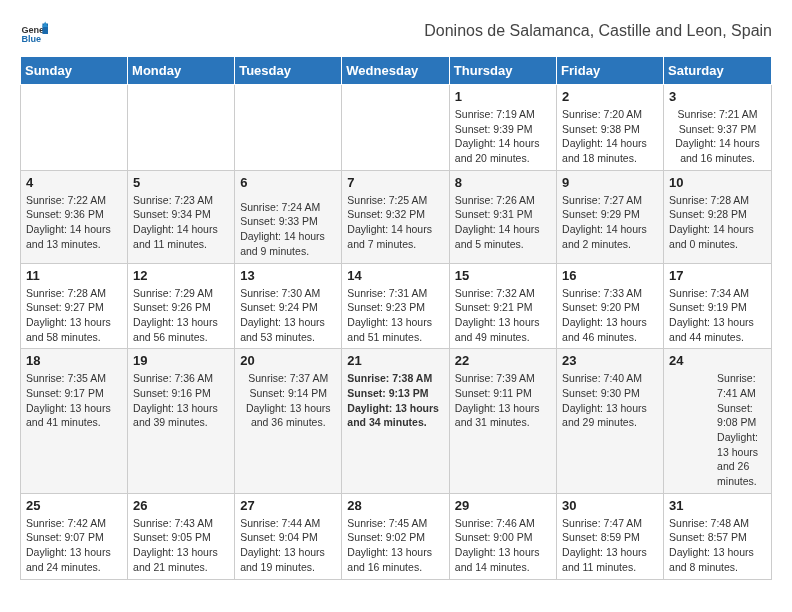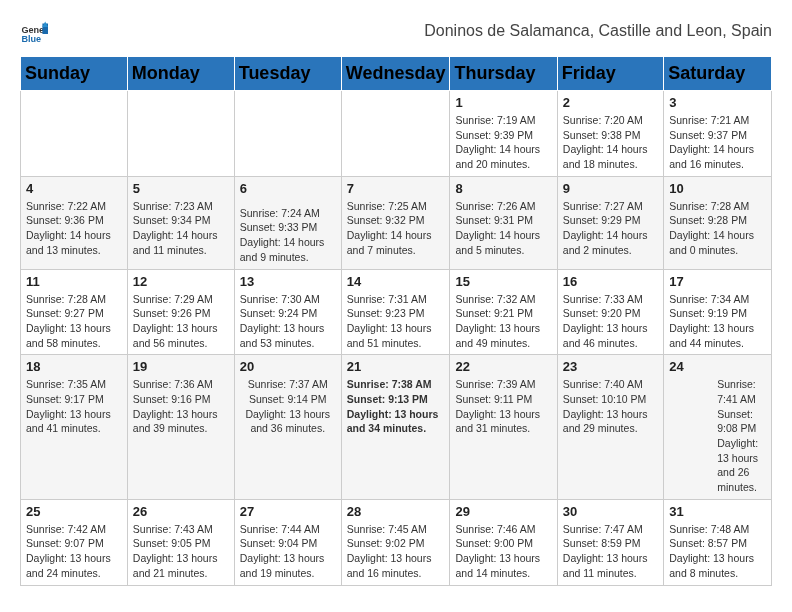--- a/index.html
+++ b/index.html
@@ -38,24 +38,24 @@
       color: #444;
       margin-top: 2px;
     }
     .calendar {
       width: 100%;
       border-collapse: collapse;
       font-size: 11px;
     }
     .calendar th {
       background: #2a75bb;
-      color: #000000;
+      color: #ffffff;
       padding: 6px 4px;
       text-align: left;
-      font-size: 18px;
+      font-size: 13px;
       font-weight: bold;
       border: 1px solid #fff;
     }
     .calendar td {
       border: 1px solid #ccc;
       vertical-align: top;
       padding: 4px 5px;
       width: 108px;
       min-height: 80px;
       background: #fff;
@@ -120,21 +120,21 @@
 Daylight: 14 hours and 20 minutes.</div>
         </td>
         <td>
           <div class="day-number">2</div>
           <div class="day-info" style="white-space: pre-line;">Sunrise: 7:20 AM
 Sunset: 9:38 PM
 Daylight: 14 hours and 18 minutes.</div>
         </td>
         <td>
           <div class="day-number">3</div>
-          <div class="day-info" style="white-space: pre-line;">Sunrise: 7:21 AM
+          <div class="day-info" style="white-space: pre-line; text-align: center;">Sunrise: 7:21 AM
 Sunset: 9:37 PM
 Daylight: 14 hours and 16 minutes.</div>
         </td>
       </tr>
       <tr>
         <td>
           <div class="day-number">4</div>
           <div class="day-info" style="white-space: pre-line;">Sunrise: 7:22 AM
 Sunset: 9:36 PM
 Daylight: 14 hours and 13 minutes.</div>
@@ -247,21 +247,21 @@
         </td>
         <td>
           <div class="day-number">22</div>
           <div class="day-info" style="white-space: pre-line;">Sunrise: 7:39 AM
 Sunset: 9:11 PM
 Daylight: 13 hours and 31 minutes.</div>
         </td>
         <td>
           <div class="day-number">23</div>
           <div class="day-info" style="white-space: pre-line;">Sunrise: 7:40 AM
-Sunset: 10:10 PM
+Sunset: 9:30 PM
 Daylight: 13 hours and 29 minutes.</div>
         </td>
         <td>
           <div class="day-number">24</div>
           <div class="day-info" style="white-space: pre-line; margin-left: 48px;">Sunrise: 7:41 AM
 Sunset: 9:08 PM
 Daylight: 13 hours and 26 minutes.</div>
         </td>
       </tr>
       <tr>

